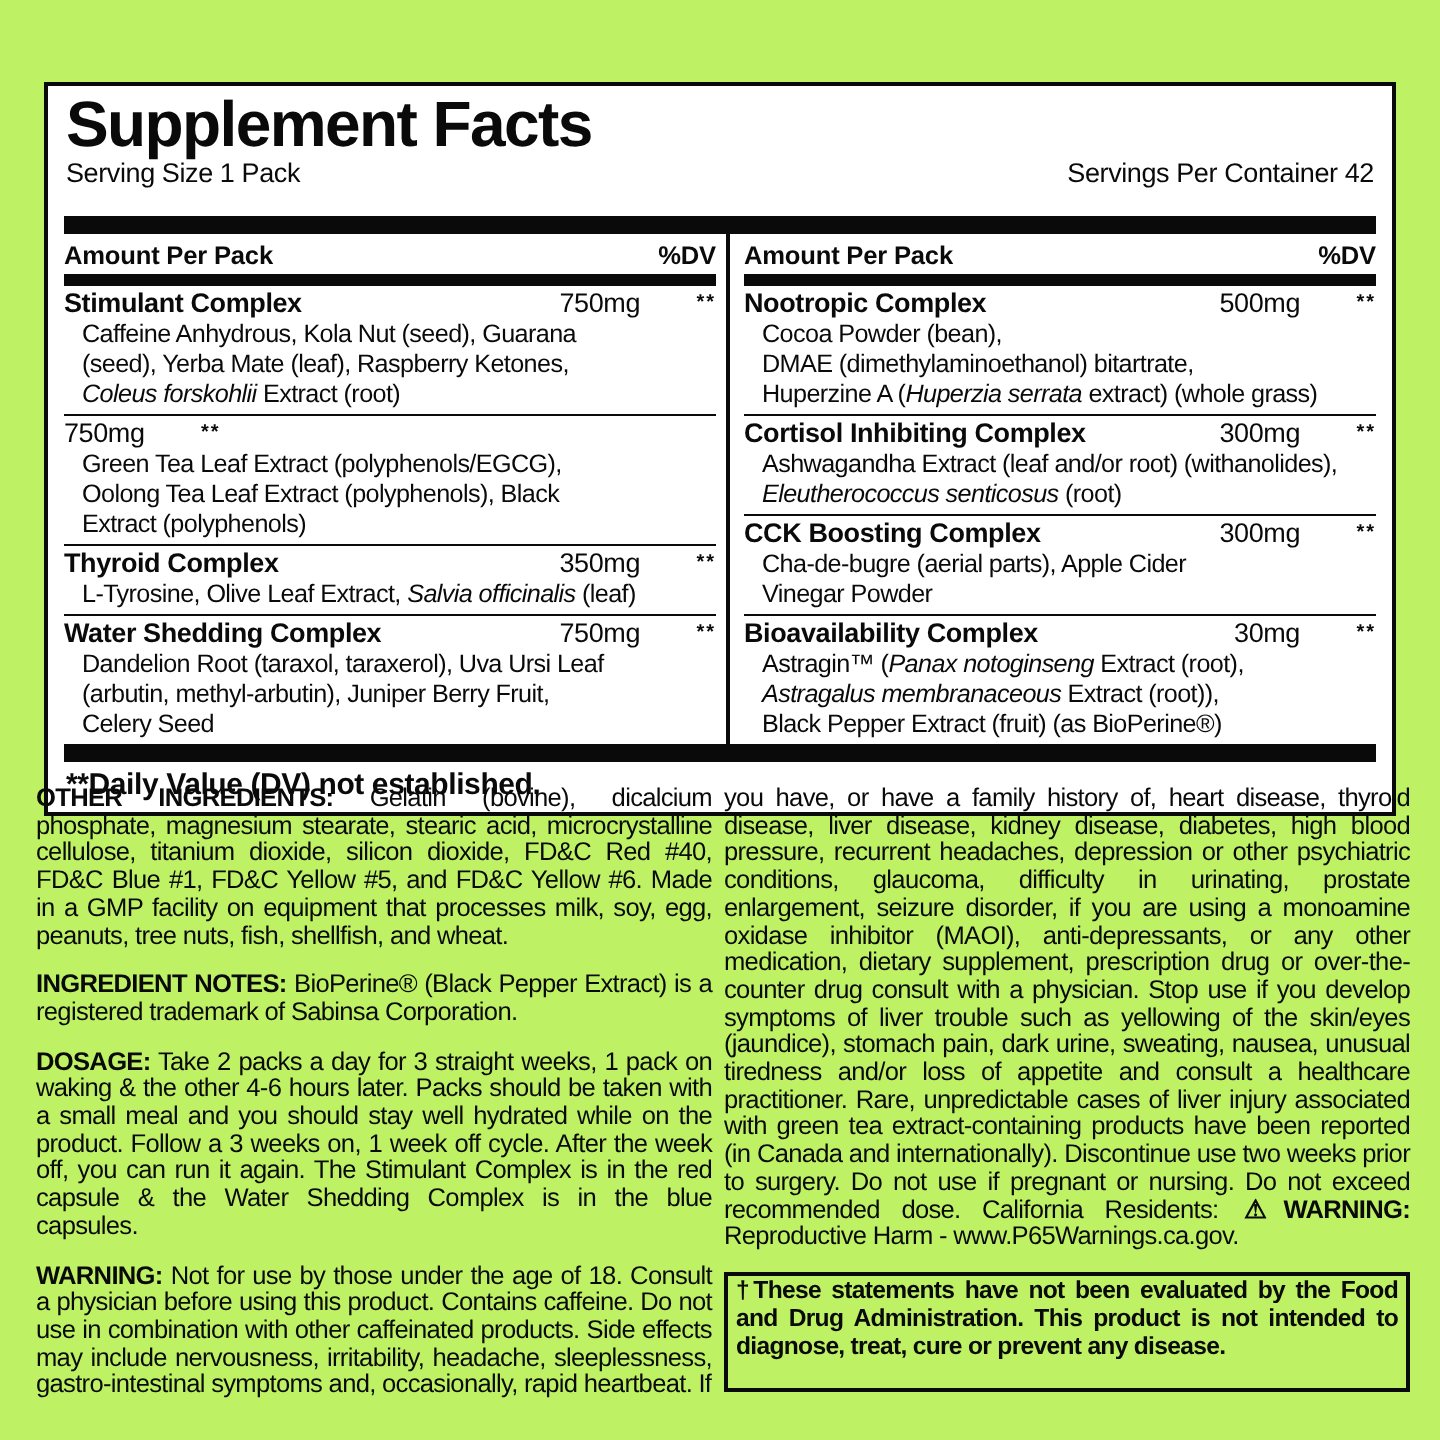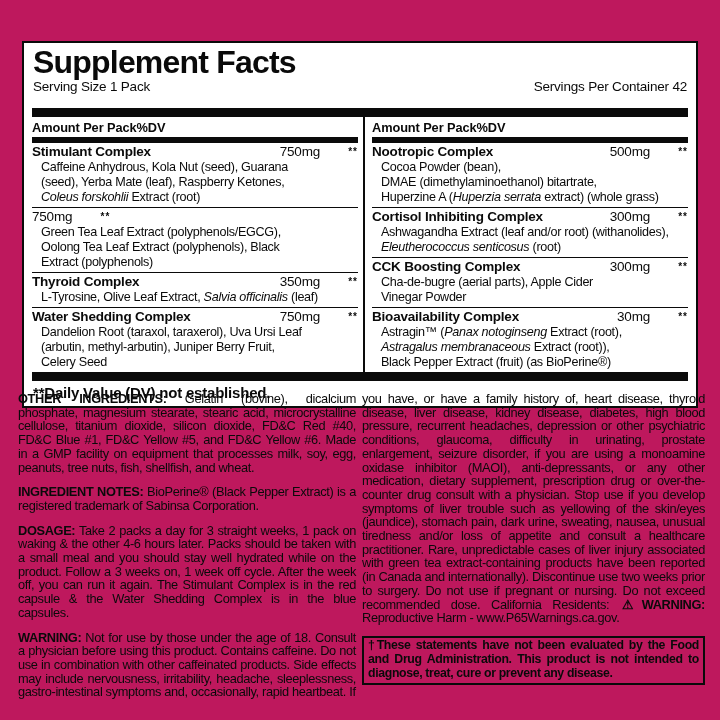--- a/index.html
+++ b/index.html
@@ -1,45 +1,45 @@
 <!DOCTYPE html>
 <html><head>
 <meta charset="utf-8">
 <style>
   html,body{margin:0;padding:0;width:720px;height:720px;background:#fff;overflow:hidden;
     font-family:"Liberation Sans",sans-serif;color:#0a0a0a;}
-  .stage{position:relative;width:720px;height:720px;background:#be185d;}
+  .stage{position:relative;width:720px;height:720px;background:#bef264;}
 
   
   .facts{position:absolute;left:22px;top:41px;width:672px;border:2.5px solid #0a0a0a;background:#fff;padding-bottom:3px;}
   .facts-title{font-size:32px;font-weight:bold;letter-spacing:-0.8px;line-height:34px;margin:2px 8px 0 9px;}
   .serving-row{display:flex;justify-content:space-between;font-size:13.5px;letter-spacing:-0.2px;padding:0 9px 14px 9px;}
   .thickbar{height:9px;background:#0a0a0a;margin:0 8px;}
   .cols{display:flex;margin:0 8px;}
   .col{box-sizing:border-box;}
   .col-left{width:333px;padding-right:5px;border-right:2px solid #0a0a0a;}
   .col-right{flex:1;padding-left:7px;}
-  .col-header{display:flex;justify-content:flex-start;font-weight:bold;font-size:12.8px;letter-spacing:-0.1px;padding:3px 0 2px 0;}
+  .col-header{display:flex;justify-content:space-between;font-weight:bold;font-size:12.8px;letter-spacing:-0.1px;padding:3px 0 2px 0;}
   .header-bar{height:5.5px;background:#0a0a0a;}
   .section{padding:1px 0 2px 0;}
   .section.bordered{border-top:1.5px solid #0a0a0a;}
   .sec-head{display:flex;align-items:baseline;font-size:13.5px;line-height:16px;}
   .sec-name{font-weight:bold;flex:1;letter-spacing:-0.2px;white-space:nowrap;}
   .sec-amount{text-align:right;letter-spacing:-0.2px;}
   .sec-dv{width:38px;text-align:right;font-size:10px;font-weight:bold;letter-spacing:1px;align-self:flex-start;}
   .ing-line{padding-left:9px;font-size:12.6px;line-height:15px;letter-spacing:-0.3px;white-space:nowrap;}
   .footnote{font-weight:bold;font-size:15px;letter-spacing:-0.2px;padding:3px 9px 2px 9px;}
 
   
   .notes-left{position:absolute;left:18px;top:392px;width:338px;}
   .notes-right{position:absolute;left:362px;top:392px;width:343px;}
   .para{font-size:12.8px;line-height:13.7px;text-align:justify;letter-spacing:-0.35px;margin:0 0 11px 0;}
   .para .label{font-weight:bold;}
   .disclaimer{border:2px solid #0a0a0a;font-weight:bold;font-size:12.3px;line-height:13.8px;
-    padding:1px 4px 3px 4px;margin-top:7px;text-align:justify;letter-spacing:-0.35px;}
+    padding:1px 4px 14px 4px;margin-top:7px;text-align:justify;letter-spacing:-0.35px;}
   .it{font-style:italic;}
   .bd{font-weight:bold;}
   .warn-icon{font-weight:bold;padding:0 1px 0 2px;}
 </style>
 </head>
 <body>
 
 <div class="stage">
 
   <div class="facts">

